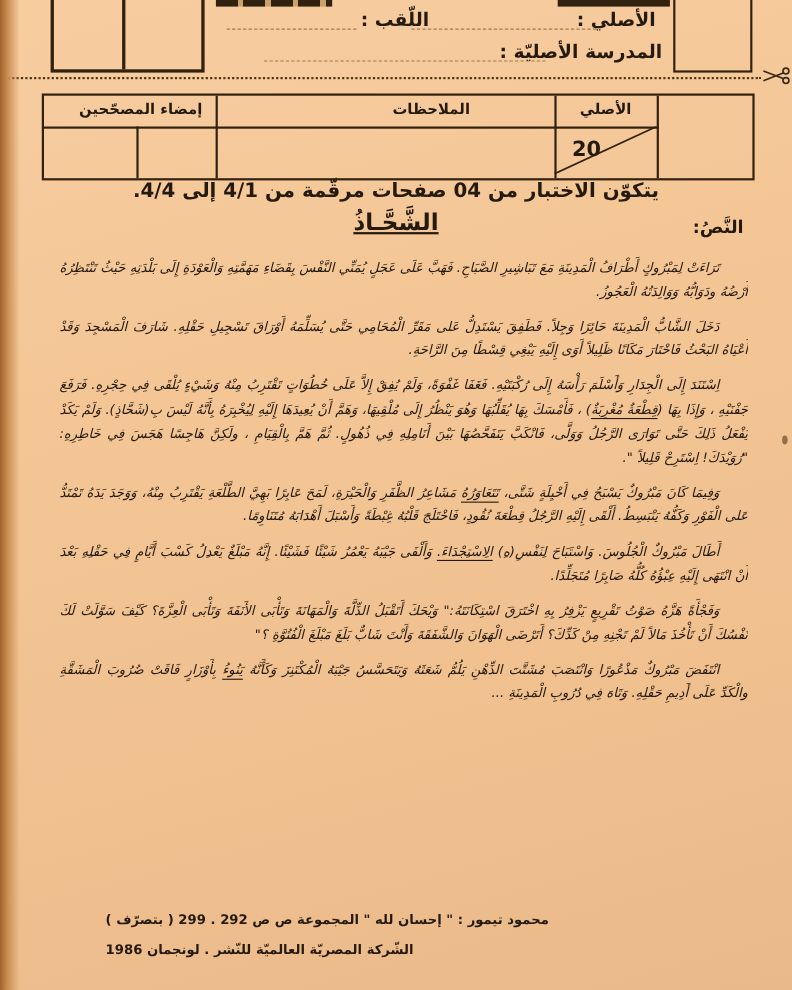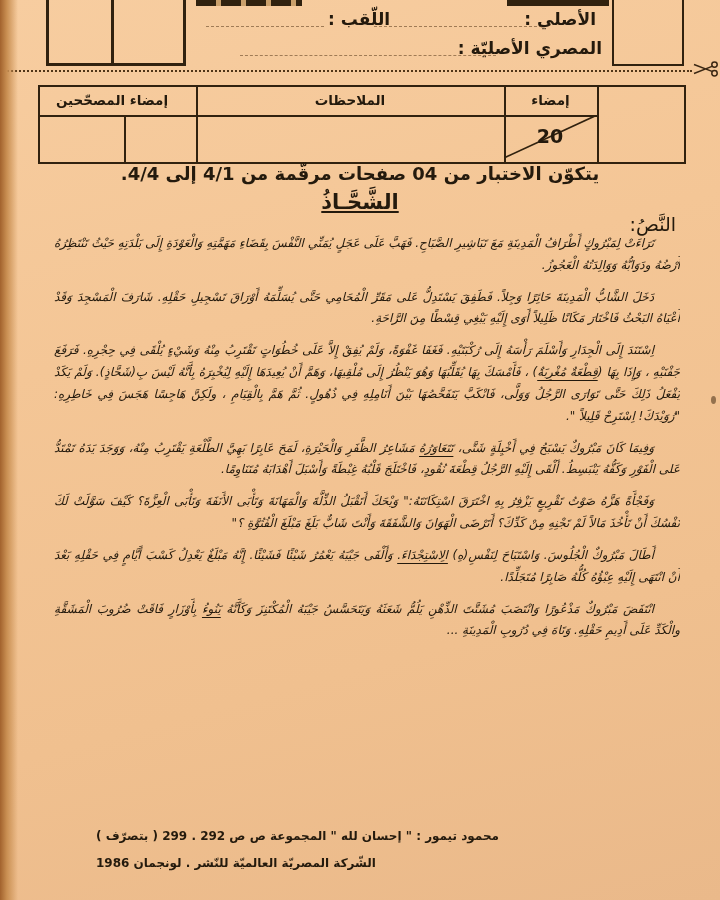--- a/index.html
+++ b/index.html
@@ -27,26 +27,26 @@
   .dotline{border-bottom:1.6px dashed rgba(90,58,28,.55);height:1px;}
   .cutline{top:70px;left:0;width:692px;border-top:2px dotted #503517;height:0;}
   .scissors{right:1px;top:61px;}
 
   
   .gtable{left:38px;top:85px;width:644px;height:75px;border:2.5px solid #31220f;}
   .gtable .vl{position:absolute;top:0;bottom:0;width:2.2px;background:#31220f;}
   .gtable .vl-sub{position:absolute;top:28px;bottom:0;width:2.2px;background:#31220f;}
   .gtable .hl{position:absolute;top:28px;left:0;width:559px;height:2.2px;background:#31220f;}
   .gtable .th{position:absolute;top:5px;text-align:center;font-size:13.5px;font-weight:bold;}
-  .grade-val{position:absolute;left:480px;top:38px;width:36px;text-align:center;
-             font-size:19px;font-weight:bold;direction:ltr;margin-left:12px;}
+  .grade-val{position:absolute;left:480px;top:38px;width:36px;
+             font-size:19px;font-weight:bold;direction:ltr;}
   .exam-note{top:163px;left:0;width:100%;text-align:center;font-size:18px;font-weight:bold;}
 
   
-  .text-label{right:44px;top:197px;font-size:19px;font-weight:normal;margin-top:16px;}
+  .text-label{right:44px;top:197px;font-size:16px;font-weight:bold;}
   .text-title{left:0;top:190px;width:100%;text-align:center;font-size:21px;font-weight:bold;
               letter-spacing:1px;text-decoration:underline;}
   .text-body{left:42px;right:40px;top:233px;height:592px;overflow:hidden;}
   .text-body p{margin:0 0 10px 12px;font-size:12px;line-height:1.82;text-align:justify;
                text-indent:26px;font-style:italic;}
   .text-body .u{text-decoration:underline;text-underline-offset:4px;}
   .src{font-size:12px;font-weight:bold;white-space:nowrap;}
   .src1{left:96px;top:829px;}
   .src2{left:96px;top:856px;}
   .speck{right:4px;top:396px;width:5px;height:8px;border-radius:50%;
@@ -59,60 +59,60 @@
   <div class="divider"></div>
 </div>
 <div class="abs frag frag1"></div>
 <div class="abs frag frag2"></div>
 <div class="abs box-right"></div>
 
 <div class="abs hdr-label" style="right:124px;top:9px;">الأصلي :</div>
 <div class="abs dotline" style="left:374px;width:168px;top:25px;"></div>
 <div class="abs hdr-label" style="left:328px;top:9px;">اللّقب :</div>
 <div class="abs dotline" style="left:206px;width:118px;top:25px;"></div>
-<div class="abs hdr-label" style="right:118px;top:38px;">المصري الأصليّة :</div>
+<div class="abs hdr-label" style="right:118px;top:38px;">المدرسة الأصليّة :</div>
 <div class="abs dotline" style="left:240px;width:256px;top:54px;"></div>
 
 <div class="abs cutline"></div>
 <span class="abs scissors">
   <svg width="27" height="16" viewBox="0 0 27 16">
     <circle cx="22.5" cy="3.6" r="2.7" fill="none" stroke="#3a2713" stroke-width="1.5"></circle>
     <circle cx="22.5" cy="12.2" r="2.7" fill="none" stroke="#3a2713" stroke-width="1.5"></circle>
     <path d="M20 5.4 L2 12.5 M20 10.4 L2 3.5" stroke="#3a2713" stroke-width="1.5" fill="none"></path>
   </svg>
 </span>
 
 <div class="abs gtable">
   <div class="vl" style="left:156px;"></div>
   <div class="vl" style="left:464px;"></div>
   <div class="vl" style="left:557px;"></div>
   <div class="vl-sub" style="left:84px;"></div>
   <div class="hl"></div>
 
-  <div class="th" style="left:0;width:144px;">إمضاء المصحّحين</div>
-  <div class="th" style="left:156px;width:308px;">الملاحظات</div>
-  <div class="th" style="left:464px;width:93px;">إمضاء</div>
+  <div class="th" style="left:0;width:144px;text-align:right;">إمضاء المصحّحين</div>
+  <div class="th" style="left:156px;width:308px;padding-left:42px;">الملاحظات</div>
+  <div class="th" style="left:464px;width:93px;">الأصلي</div>
 
   <svg style="position:absolute;left:464px;top:28px;" width="93" height="43">
     <line x1="0" y1="43" x2="93" y2="0" stroke="#31220f" stroke-width="1.6"></line>
   </svg>
   <div class="grade-val">20</div>
 </div>
 
 <div class="abs exam-note">يتكوّن الاختبار من 04 صفحات مرقّمة من 4/1 إلى 4/4.</div>
 
 <div class="abs text-label">النَّصُ:</div>
 <div class="abs text-title">الشَّحَّـاذُ</div>
 
 <div class="abs text-body">
     <p><span>تَرَاءَتْ لِمَبْرُوكٍ أَطْرَافُ الْمَدِينَةِ مَعَ تَبَاشِيرِ الصَّبَاحِ. فَهَبَّ عَلَى عَجَلٍ يُمَنِّي النَّفْسَ بِقَضَاءِ مَهَمَّتِهِ وَالْعَوْدَةِ إِلَى بَلْدَتِهِ حَيْثُ تَنْتَظِرُهُ أَرْضُهُ ودَوَابُّهُ وَوَالِدَتُهُ الْعَجُوزُ.</span></p>
     <p><span>دَخَلَ الشَّابُّ الْمَدِينَةَ حَائِرًا وَجِلاً. فَطَفِقَ يَسْتَدِلُّ عَلى مَقَرِّ الْمُحَامِي حَتَّى يُسَلِّمَهُ أَوْرَاقَ تَسْجِيلِ حَقْلِهِ. شَارَفَ الْمَسْجِدَ وَقَدْ أَعْيَاهُ البَحْثُ فَاخْتَارَ مَكَانًا ظَلِيلاً أَوَى إِلَيْهِ يَبْغِي قِسْطًا مِنَ الرَّاحَةِ.</span></p>
     <p><span>اِسْتَنَدَ إِلَى الْجِدَارِ وَأَسْلَمَ رَأْسَهُ إِلَى رُكْبَتَيْهِ. فَغَفَا غَفْوَةً، وَلَمْ يُفِقْ إِلاَّ عَلَى خُطُوَاتٍ تَقْتَرِبُ مِنْهُ وَشَيْءٍ يُلْقَى فِي حِجْرِهِ. فَرَفَعَ جَفْنَيْهِ ، وَإِذَا بِهَا (</span><span class="u">قِطْعَةٌ مُغْرِبَةٌ</span><span>) ، فَأَمْسَكَ بِهَا يُقَلِّبُهَا وَهُوَ يَنْظُرُ إِلَى مُلْقِيهَا، وَهَمَّ أَنْ يُعِيدَهَا إِلَيْهِ لِيُخْبِرَهُ بِأَنَّهُ لَيْسَ بِ(شَحَّاذٍ). وَلَمْ يَكَدْ يَفْعَلُ ذَلِكَ حَتَّى تَوَارَى الرَّجُلُ وَوَلَّى، فَانْكَبَّ يَتَفَحَّصُهَا بَيْنَ أَنَامِلِهِ فِي ذُهُولٍ. ثُمَّ هَمَّ بِالْقِيَامِ ، ولَكِنَّ هَاجِسًا هَجَسَ فِي خَاطِرِهِ: "رُوَيْدَكَ! اِسْتَرِحْ قَلِيلاً ".</span></p>
     <p><span>وَفِيمَا كَانَ مَبْرُوكٌ يَسْبَحُ فِي أَخْيِلَةٍ شَتَّى، </span><span class="u">تَتَعَاوَرُهُ</span><span> مَشَاعِرُ الظَّفَرِ وَالْحَيْرَةِ، لَمَحَ عَابِرًا بَهِيَّ الطَّلْعَةِ يَقْتَرِبُ مِنْهُ، وَوَجَدَ يَدَهُ تَمْتَدُّ عَلى الْفَوْرِ وَكَفُّهُ يَنْبَسِطُ. أَلْقَى إِلَيْهِ الرَّجُلُ قِطْعَةَ نُقُودٍ، فَاخْتَلَجَ قَلْبُهُ غِبْطَةً وَأَسْبَلَ أَهْدَابَهُ مُتَنَاوِمًا.</span></p>
+    <p><span>أَطَالَ مَبْرُوكٌ الْجُلُوسَ. وَاسْتَبَاحَ لِنَفْسِ(هِ) </span><span class="u">الِاسْتِجْدَاءَ.</span><span> وَأَلْفَى جَيْبَهُ يَعْمُرُ شَيْئًا فَشَيْئًا. إِنَّهُ مَبْلَغٌ يَعْدِلُ كَسْبَ أَيَّامٍ فِي حَقْلِهِ بَعْدَ أَنْ انْتَهَى إِلَيْهِ عِبْؤُهُ كُلُّهُ صَابِرًا مُتَجَلِّدًا.</span></p>
     <p><span>وَفَجْأَةً هَزَّهُ صَوْتُ تَقْرِيعٍ يَزْفِرُ بِهِ اخْتَرَقَ اسْتِكَانَتَهُ:" وَيْحَكَ أَتَقْبَلُ الذِّلَّةَ وَالْمَهَانَةَ وَتَأْبَى الأَنَفَةَ وَتَأْبَى الْعِزَّةَ؟ كَيْفَ سَوَّلَتْ لَكَ نَفْسُكَ أَنْ تَأْخُذَ مَالاً لَمْ تَجْنِهِ مِنْ كَدِّكَ؟ أَتَرْضَى الْهَوَانَ وَالشَّفَقَةَ وَأَنْتَ شَابٌّ بَلَغَ مَبْلَغَ الْفُتُوَّةِ ؟"</span></p>
-    <p><span>أَطَالَ مَبْرُوكٌ الْجُلُوسَ. وَاسْتَبَاحَ لِنَفْسِ(هِ) </span><span class="u">الِاسْتِجْدَاءَ.</span><span> وَأَلْفَى جَيْبَهُ يَعْمُرُ شَيْئًا فَشَيْئًا. إِنَّهُ مَبْلَغٌ يَعْدِلُ كَسْبَ أَيَّامٍ فِي حَقْلِهِ بَعْدَ أَنْ انْتَهَى إِلَيْهِ عِبْؤُهُ كُلُّهُ صَابِرًا مُتَجَلِّدًا.</span></p>
     <p><span>انْتَفَضَ مَبْرُوكٌ مَذْعُورًا وَانْتَصَبَ مُشَتَّتَ الذِّهْنِ يَلُمُّ شَعَثَهُ وَيَتَحَسَّسُ جَيْبَهُ الْمُكْتَنِزَ وَكَأَنَّهُ </span><span class="u">يَنُوءُ</span><span> بِأَوْزَارٍ فَاقَتْ ضُرُوبَ الْمَشَقَّةِ والْكَدِّ عَلَى أَدِيمِ حَقْلِهِ. وَتَاهَ فِي دُرُوبِ الْمَدِينَةِ ...</span></p>
   </div>
 
 <div class="abs src src1">محمود تيمور : " إحسان لله " المجموعة ص ص 292 . 299 ( بتصرّف )</div>
 <div class="abs src src2">الشّركة المصريّة العالميّة للنّشر . لونجمان 1986</div>
 
 <div class="abs speck"></div>
 
 </body></html>

